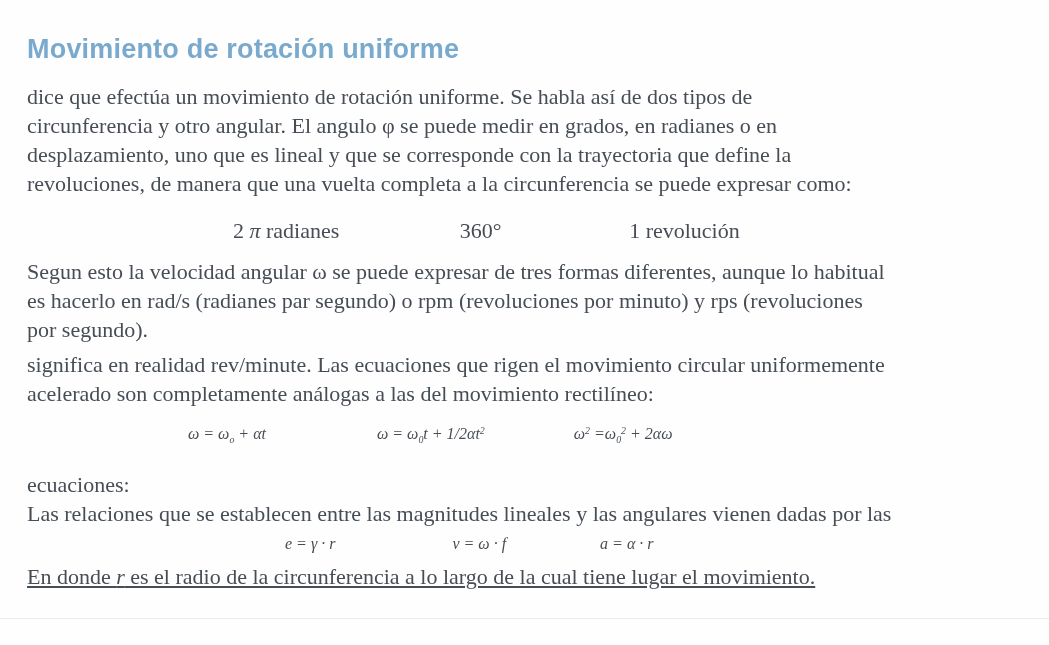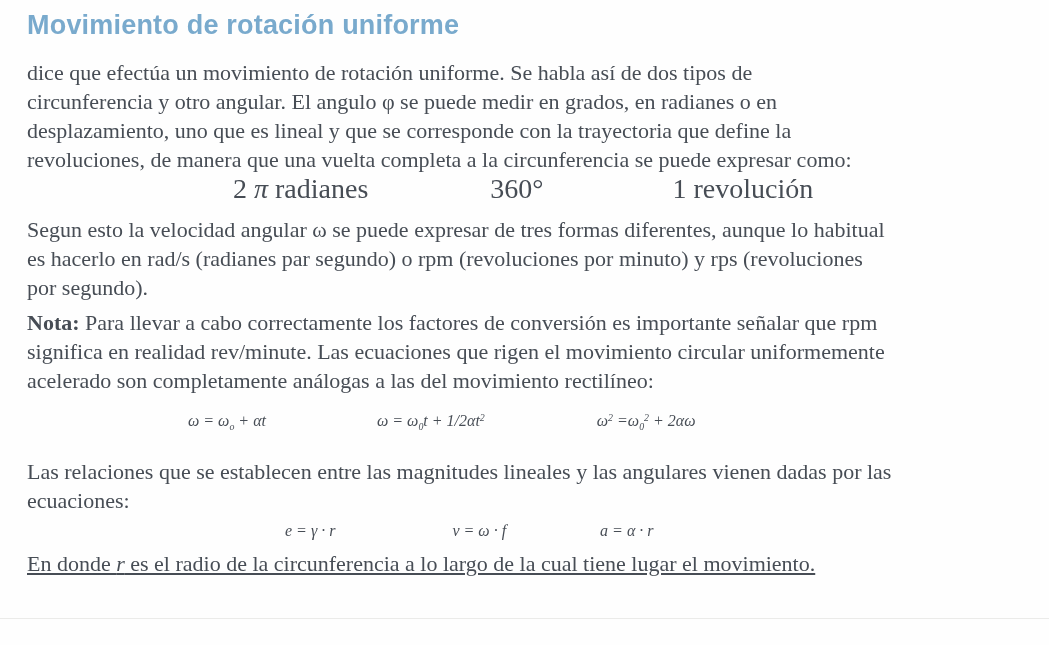--- a/index.html
+++ b/index.html
@@ -5,21 +5,21 @@
   html, body {
     margin: 0;
     padding: 0;
     background: #ffffff;
   }
   .page {
     position: relative;
     width: 1049px;
     height: 645px;
     box-sizing: border-box;
-    padding: 8px 27px 0 27px;
+    padding: 32px 27px 0 27px;
     background: #fefefe;
     font-family: "Liberation Serif", "DejaVu Serif", serif;
     color: #474d55;
     overflow: hidden;
   }
   .doc-title {
     margin: 0 0 16px 0;
     font-family: "Liberation Sans", "DejaVu Sans", sans-serif;
     font-weight: bold;
     font-size: 27px;
@@ -39,38 +39,38 @@
     font-size: 0.62em;
     vertical-align: -0.45em;
     line-height: 0;
   }
   .math sup {
     font-size: 0.62em;
     vertical-align: 0.55em;
     line-height: 0;
   }
   .units-row {
-    margin-top: 0;
-    font-size: 28px;
+    margin-top: 18px;
+    font-size: 22px;
     line-height: 29px;
     white-space: nowrap;
   }
   .units-row .u1 { margin-left: 206px; }
   .units-row .u2 { margin-left: 115px; }
   .units-row .u3 { margin-left: 122px; }
   .para-angular { margin-top: 12px; }
   .para-nota { margin-top: 6px; }
   .eq-row {
     white-space: nowrap;
     line-height: 32px;
   }
   .eq-row-omega { margin-top: 10px; }
   .eq-row-omega .e1 { margin-left: 161px; }
   .eq-row-omega .e2 { margin-left: 107px; }
-  .eq-row-omega .e3 { margin-left: 108px; }
+  .eq-row-omega .e3 { margin-left: 85px; }
   .para-relations { margin-top: 20px; }
   .eq-row-linear .e1 { margin-left: 258px; }
   .eq-row-linear .e2 { margin-left: 113px; }
   .eq-row-linear .e3 { margin-left: 90px; text-align: center; }
   .para-closing { margin-top: 2px; text-decoration: underline; }
   .bottom-rule {
     position: absolute;
     left: 0;
     right: 0;
     bottom: 26px;
@@ -98,34 +98,33 @@
     <span class="u3">1 revolución</span>
   </div>
 
   <div class="para para-angular">
     <div class="line">Segun esto la velocidad angular ω se puede expresar de tres formas diferentes, aunque lo habitual</div>
     <div class="line">es hacerlo en rad/s (radianes par segundo) o rpm (revoluciones por minuto) y rps (revoluciones</div>
     <div class="line">por segundo).</div>
   </div>
 
   <div class="para para-nota">
-    <div class="line"><span class="bold">Nota:</span><span> Para llevar a cabo correctamente los factores de conversión es importante señalar que rpm</span></div>
     <div class="line">significa en realidad rev/minute. Las ecuaciones que rigen el movimiento circular uniformemente</div>
     <div class="line">acelerado son completamente análogas a las del movimiento rectilíneo:</div>
   </div>
 
   <div class="eq-row eq-row-omega">
     <span class="math e1"><span>ω = ω</span><sub>o</sub><span> + αt</span></span>
     <span class="math e2"><span>ω = ω</span><sub>0</sub><span>t + 1/2αt</span><sup>2</sup></span>
     <span class="math e3"><span>ω</span><sup>2</sup><span> =ω</span><sub>0</sub><sup>2</sup><span> + 2αω</span></span>
   </div>
 
   <div class="para para-relations">
+    <div class="line">ecuaciones:</div>
     <div class="line">Las relaciones que se establecen entre las magnitudes lineales y las angulares vienen dadas por las</div>
-    <div class="line">ecuaciones:</div>
   </div>
 
   <div class="eq-row eq-row-linear">
     <span class="math e1">e = γ · r</span>
     <span class="math e2">v = ω · f</span>
     <span class="math e3">a = α · r</span>
   </div>
 
   <div class="para para-closing">
     <div class="line"><span>En donde </span><span class="it">r</span><span> es el radio de la circunferencia a lo largo de la cual tiene lugar el movimiento.</span></div>

